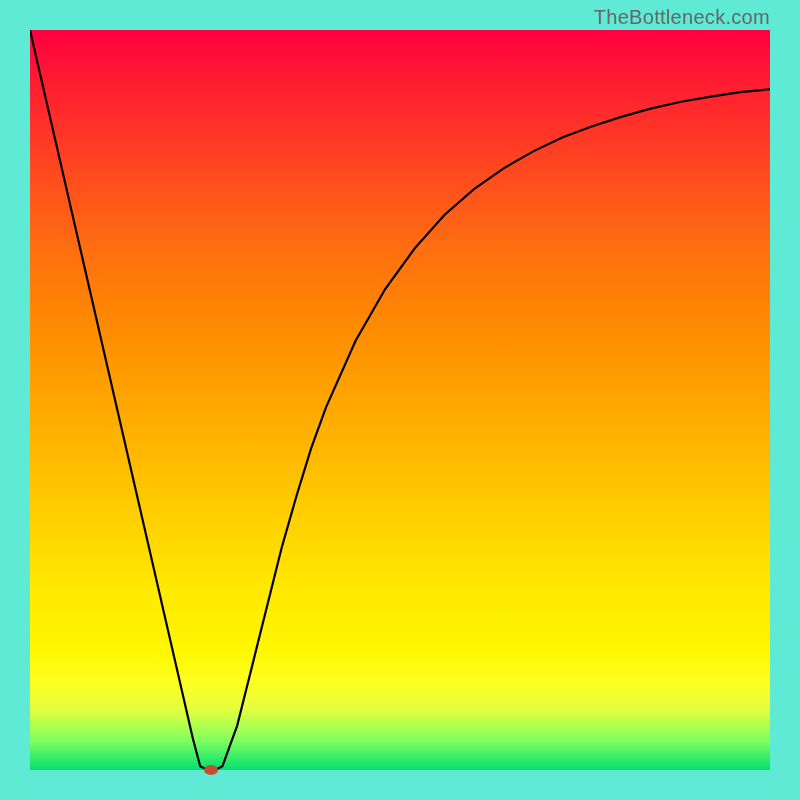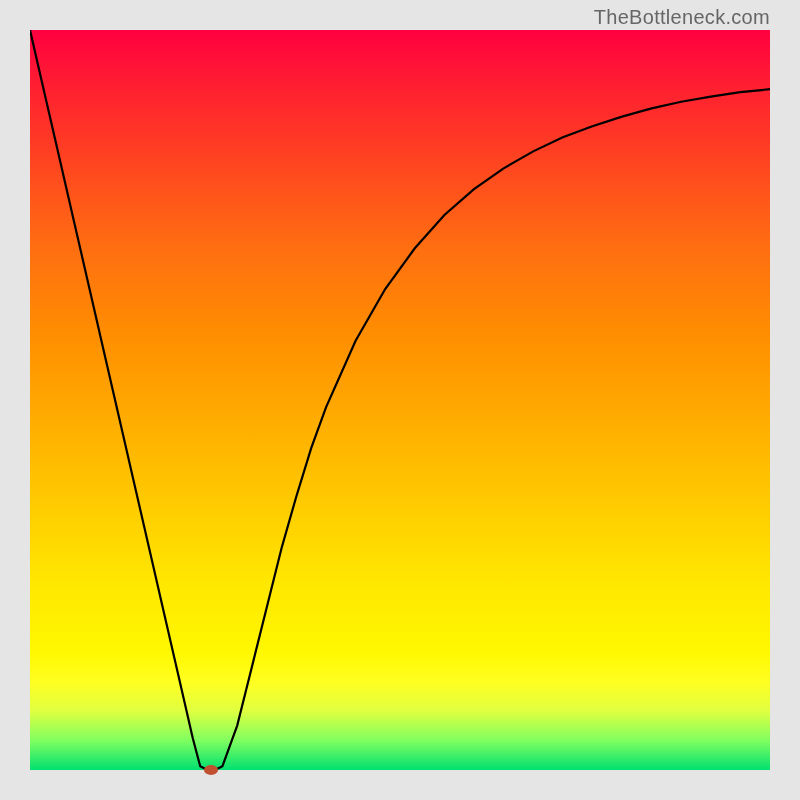--- a/index.html
+++ b/index.html
@@ -2,21 +2,21 @@
 <html><head>
 <meta charset="utf-8">
 <style>
   * { margin: 0; padding: 0; box-sizing: border-box; }
   html, body { width: 800px; height: 800px; overflow: hidden; }
   body { position: relative; font-family: Arial, sans-serif; }
 
   .outer {
     position: absolute;
     inset: 0;
-    background: #e5e5e5;
+    background: #5eead4;
   }
   .plot {
     position: absolute;
     left: 30px;
     top: 30px;
     width: 740px;
     height: 740px;
     background: linear-gradient(to bottom,
       #ff0040 0%,
       #ff2030 8%,

